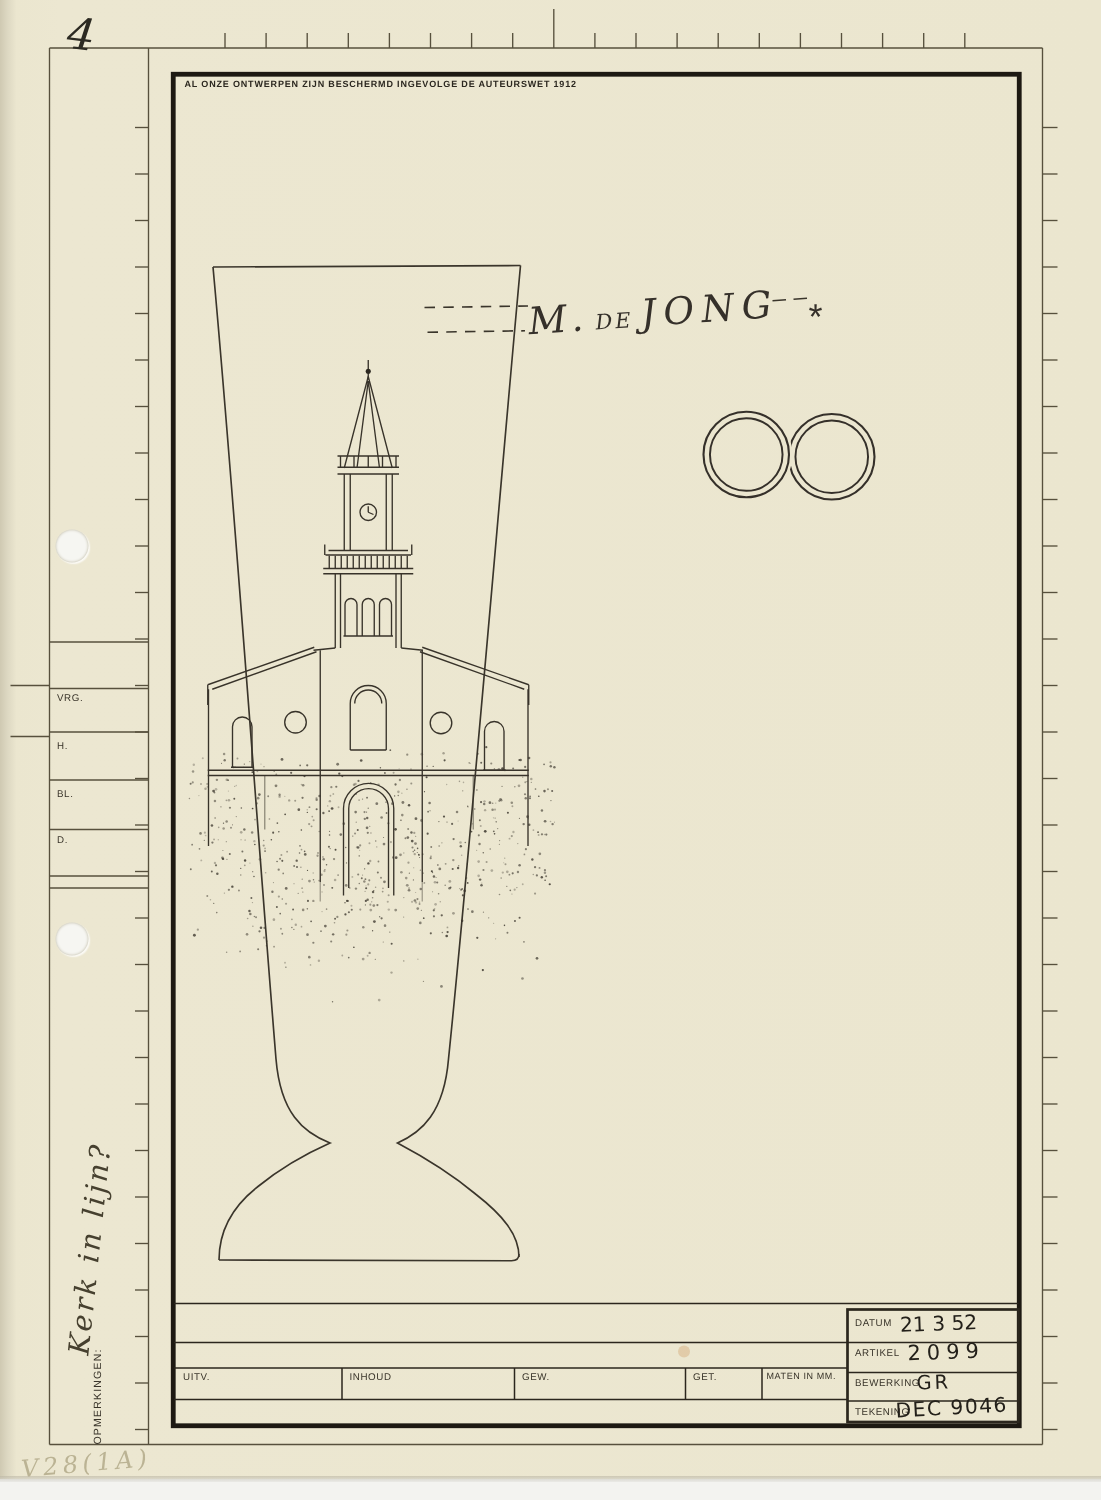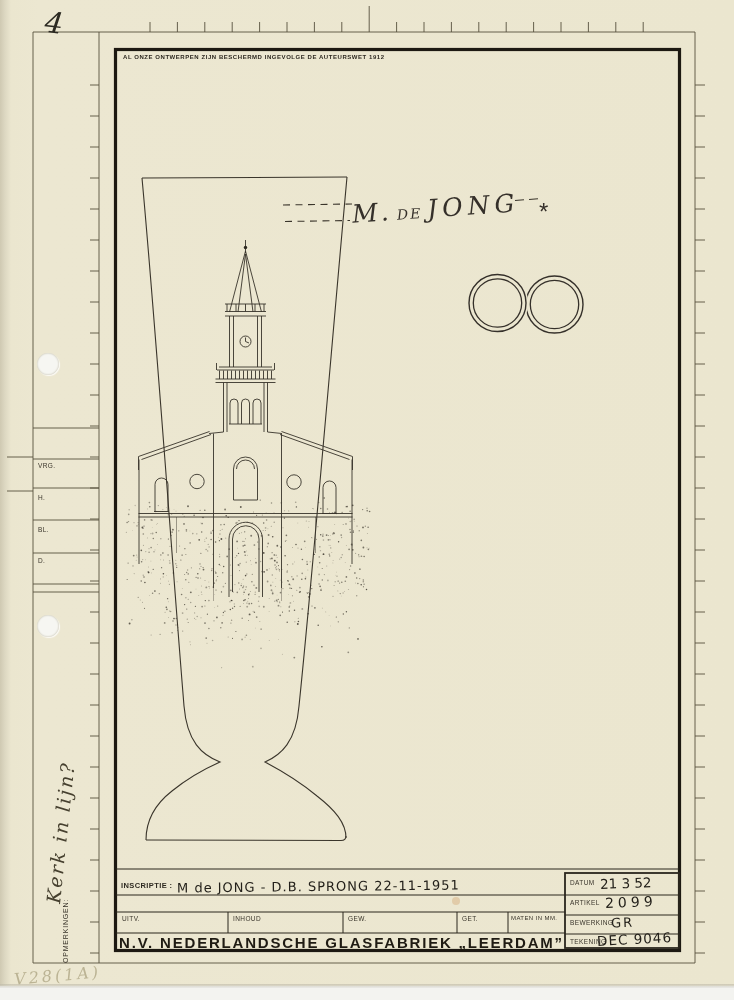--- a/index.html
+++ b/index.html
@@ -909,32 +909,27 @@
   <div class="txt printed-small" style="left:38px;top:494px;">H.</div>
   <div class="txt printed-small" style="left:38px;top:526px;">BL.</div>
   <div class="txt printed-small" style="left:38px;top:557px;">D.</div>
 
   <div class="txt rot-up printed-small" style="left:62px;top:963px;font-size:7px;letter-spacing:.8px;">OPMERKINGEN:</div>
 
   <div class="txt rot-up" style="left:42px;top:902px;transform:rotate(-84deg);font-family:'DejaVu Serif',serif;font-style:italic;font-size:19px;letter-spacing:2px;color:#46402f;">Kerk in lijn?</div>
 
   <div class="txt" style="left:14px;top:966px;transform:rotate(-5deg);font-family:'DejaVu Serif',serif;font-style:italic;font-size:16px;letter-spacing:3px;color:#b3ab8a;opacity:.85;">V28(1A)</div>
 
-  <div class="txt" style="left:121px;top:877px;">
-    <span style="font-size:7.5px;font-weight:600;letter-spacing:.4px;vertical-align:3px;">INSCRIPTIE :</span>
-    <span class="hand" style="display:inline-block;font-size:13px;letter-spacing:1px;transform:rotate(-.6deg);">M de JONG - D.B. SPRONG   22-11-1951</span>
-  </div>
 
   <div class="txt printed-small" style="left:122px;top:915px;">UITV.</div>
   <div class="txt printed-small" style="left:233px;top:915px;">INHOUD</div>
   <div class="txt printed-small" style="left:348px;top:915px;">GEW.</div>
   <div class="txt printed-small" style="left:462px;top:915px;">GET.</div>
   <div class="txt printed-small" style="left:511px;top:915px;font-size:6px;">MATEN IN MM.</div>
 
-  <div class="txt" style="left:118px;top:934px;width:447px;text-align:center;font-size:15px;font-weight:700;letter-spacing:1.8px;color:#1f1b13;">N.V. NEDERLANDSCHE GLASFABRIEK „LEERDAM”</div>
 
   <div class="txt printed-small" style="left:570px;top:879px;">DATUM</div>
   <div class="txt printed-small" style="left:570px;top:899px;">ARTIKEL</div>
   <div class="txt printed-small" style="left:570px;top:919px;">BEWERKING</div>
   <div class="txt printed-small" style="left:570px;top:938px;">TEKENING</div>
 
   <div class="txt hand" style="left:600px;top:875px;font-size:13.5px;transform:rotate(-2deg);">21  3  52</div>
   <div class="txt hand" style="left:605px;top:894px;font-size:14px;letter-spacing:4px;transform:rotate(-2deg);">2099</div>
   <div class="txt hand" style="left:611px;top:915px;font-size:13px;letter-spacing:2px;transform:rotate(-2deg);">GR</div>
   <div class="txt hand" style="left:597px;top:931px;font-size:13.5px;letter-spacing:1px;transform:rotate(-3deg);">DEC 9046</div>

